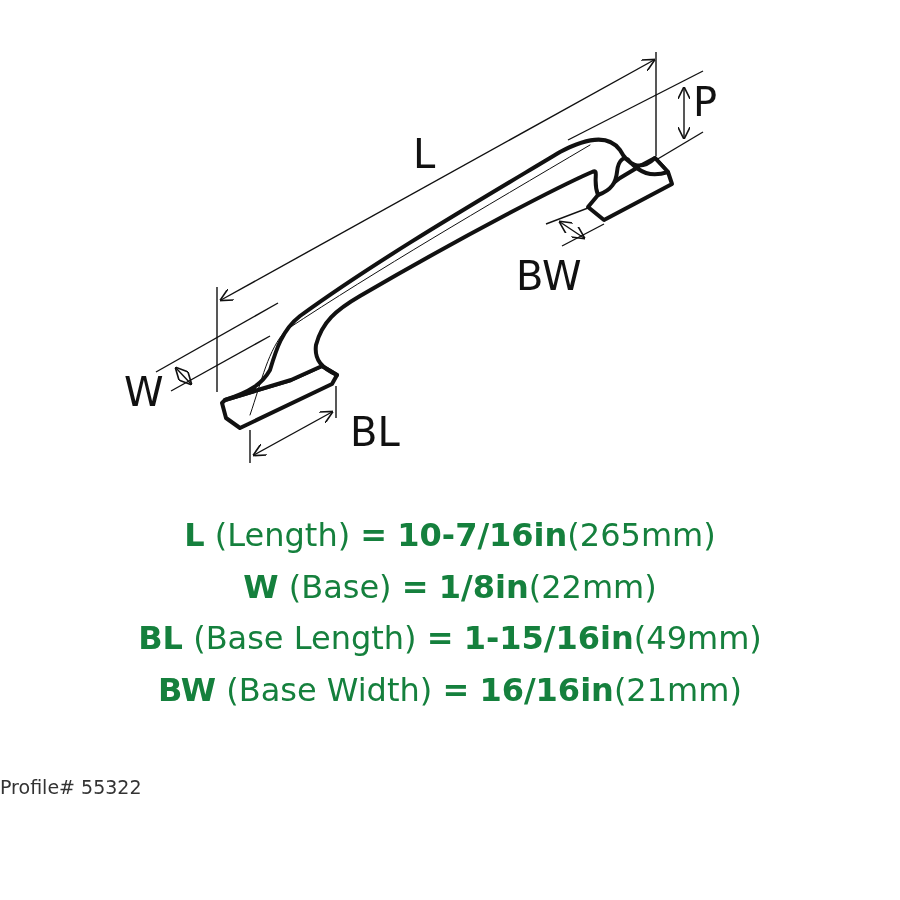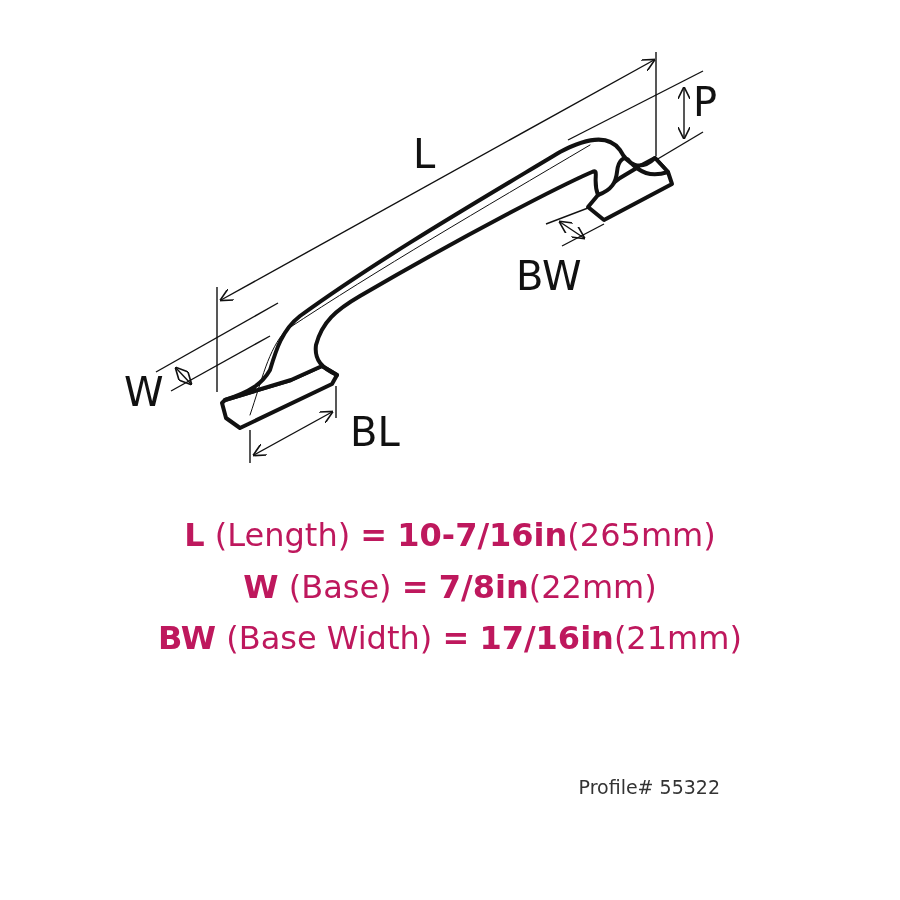--- a/index.html
+++ b/index.html
@@ -1,23 +1,23 @@
 <!DOCTYPE html>
 <html><head>
 <meta charset="utf-8">
 <style>
   html, body { margin:0; padding:0; background:#ffffff; }
   body { width:900px; height:900px; position:relative; overflow:hidden; font-family:"DejaVu Sans", sans-serif; color:#111; }
   #drawing { position:absolute; left:0; top:0; width:900px; height:500px; }
   .dim-label { position:absolute; font-family:"DejaVu Sans", sans-serif; font-size:40px; color:#111; line-height:1; }
   .specs { position:absolute; left:0; top:510px; width:900px; text-align:center; }
-  .spec-line { font-size:32px; line-height:51.5px; white-space:nowrap; color:#be185d; }
+  .spec-line { font-size:32px; line-height:51.5px; white-space:nowrap; color:#15803d; }
   .spec-line .abbr, .spec-line .eq, .spec-line .imp { font-weight:bold; }
   .spec-line .name, .spec-line .metric { font-weight:normal; }
-  .profile { position:absolute; left:0; top:776px; width:720px; text-align:right; font-size:19px; color:#333; }
+  .profile { position:absolute; left:0; top:776px; width:720px; text-align:left; font-size:19px; color:#333; }
 </style>
 </head>
 <body>
 
 <svg id="drawing" viewBox="0 0 900 500" xmlns="http://www.w3.org/2000/svg">
   <defs>
     <marker id="arr" viewBox="0 0 10 10" refX="9" refY="5" markerWidth="9" markerHeight="9" orient="auto-start-reverse">
       <path d="M0,0 L10,5 L0,10" fill="none" stroke="#111" stroke-width="1.3"></path>
     </marker>
   </defs>
@@ -82,23 +82,29 @@
   <div class="spec-line">
     <span class="abbr">L</span>
     <span class="name">(Length)</span>
     <span class="eq">=</span>
     <span class="imp">10-7/16in</span><span class="metric">(265mm)</span>
   </div>
   <div class="spec-line">
     <span class="abbr">W</span>
     <span class="name">(Base)</span>
     <span class="eq">=</span>
-    <span class="imp">7/8in</span><span class="metric">(22mm)</span>
+    <span class="imp">1/8in</span><span class="metric">(22mm)</span>
+  </div>
+  <div class="spec-line">
+    <span class="abbr">BL</span>
+    <span class="name">(Base Length)</span>
+    <span class="eq">=</span>
+    <span class="imp">1-15/16in</span><span class="metric">(49mm)</span>
   </div>
   <div class="spec-line">
     <span class="abbr">BW</span>
     <span class="name">(Base Width)</span>
     <span class="eq">=</span>
-    <span class="imp">17/16in</span><span class="metric">(21mm)</span>
+    <span class="imp">16/16in</span><span class="metric">(21mm)</span>
   </div>
 </div>
 
 <div class="profile">Profile# 55322</div>
 
 </body></html>

